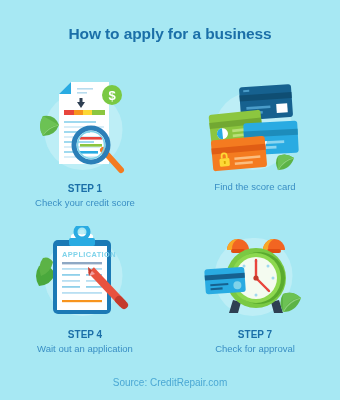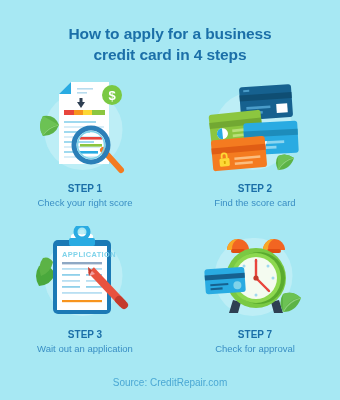--- a/index.html
+++ b/index.html
@@ -68,21 +68,20 @@
   }
   svg { position: relative; display: block; }
 </style>
 </head>
 <body>
 
 <div class="infographic">
 
   <div class="title">
     <div>How to apply for a business</div>
-    <div>credit card in 4 steps</div>
   </div>
 
   <div class="steps-grid">
 
     <div class="step">
       <div class="art">
         <div class="blob"></div>
         <svg width="104" height="96" viewBox="0 0 104 96">
           <g>
             <path d="M10 36 Q4 46 10 56 Q22 56 26 45 Q22 34 10 36 Z" fill="#5cb346"></path>
@@ -122,21 +121,21 @@
             <rect x="47" y="57" width="22" height="2.6" fill="#e8453c"></rect>
             <rect x="47" y="64" width="22" height="2.6" fill="#8cc63f"></rect>
             <rect x="47" y="71" width="18" height="2.6" fill="#29abe2"></rect>
             <line x1="70" y1="70" x2="88" y2="90" stroke="#f47b20" stroke-width="6" stroke-linecap="round"></line>
             <circle cx="58" cy="65" r="17" fill="none" stroke="#2b7fb8" stroke-width="5"></circle>
             <circle cx="58" cy="65" r="13.5" fill="none" stroke="#7fd3ea" stroke-width="1.6"></circle>
           </g>
         </svg>
       </div>
       <div class="step-label">STEP 1</div>
-      <div class="step-desc">Check your right score</div>
+      <div class="step-desc">Check your credit score</div>
     </div>
 
     <div class="step">
       <div class="art">
         <div class="blob"></div>
         <svg width="110" height="96" viewBox="0 0 110 96">
           <g transform="rotate(-4 62 22)">
             <rect x="40" y="6" width="52" height="33" rx="3" fill="#16618f"></rect>
             <rect x="40" y="14" width="52" height="6" fill="#0f4e73"></rect>
             <rect x="46" y="26" width="24" height="2.6" fill="#4a9cc9"></rect>
@@ -174,21 +173,20 @@
               <rect x="23.2" y="79.6" width="1.8" height="3" fill="#d9a800"></rect>
             </g>
           </g>
           <g>
             <path d="M78 76 Q86 72 94 78 Q90 90 78 90 Q74 82 78 76 Z" fill="#5cb346"></path>
             <path d="M94 78 Q84 80 78 90" stroke="#8cd07a" stroke-width="1.2" fill="none"></path>
             <path d="M78 76 Q86 72 94 78 Q84 78 78 90" fill="#6cc254"></path>
           </g>
         </svg>
       </div>
-      <div class="step-label">STEP 2</div>
       <div class="step-desc">Find the score card</div>
     </div>
 
     <div class="step">
       <div class="art">
         <div class="blob"></div>
         <svg width="108" height="96" viewBox="0 0 108 96">
           <g>
             <path d="M8 40 Q2 50 8 60 Q20 59 24 48 Q20 38 8 40 Z" fill="#4aa83c"></path>
             <path d="M12 32 Q6 40 10 50 Q20 46 22 36 Q18 30 12 32 Z" fill="#5cb346"></path>
@@ -217,21 +215,21 @@
             <rect x="31" y="74" width="40" height="2.2" fill="#f7941e"></rect>
           </g>
           <g>
             <line x1="60" y1="44" x2="92" y2="78" stroke="#e8523f" stroke-width="8" stroke-linecap="butt"></line>
             <path d="M57 41 L64 48 L58 50 Z" fill="#f2a0a0"></path>
             <path d="M57 41 L61 44.6 L58 50 Z" fill="#c43b2c"></path>
             <line x1="88" y1="74" x2="93" y2="79" stroke="#c43b2c" stroke-width="8" stroke-linecap="round"></line>
           </g>
         </svg>
       </div>
-      <div class="step-label">STEP 3</div>
+      <div class="step-label">STEP 4</div>
       <div class="step-desc">Wait out an application</div>
     </div>
 
     <div class="step">
       <div class="art">
         <div class="blob"></div>
         <svg width="108" height="96" viewBox="0 0 108 96">
           <g>
             <path d="M26 24 a11 11 0 0 1 22 0 Z" fill="#f26522"></path>
             <path d="M26 24 a11 11 0 0 1 11 -11 a11 11 0 0 0 -6 11 Z" fill="#f9a825"></path>

